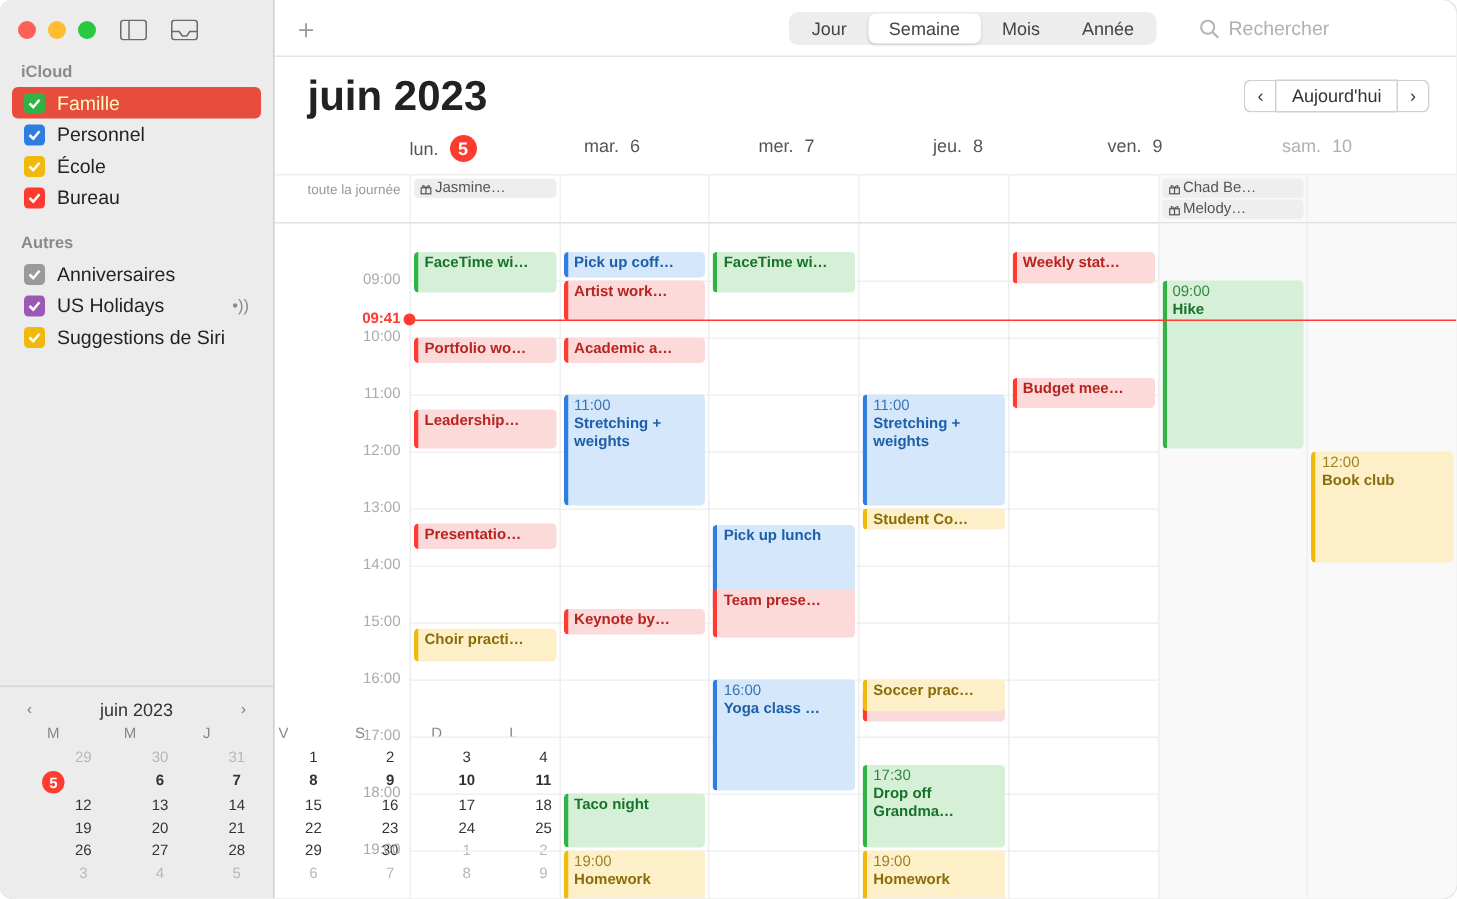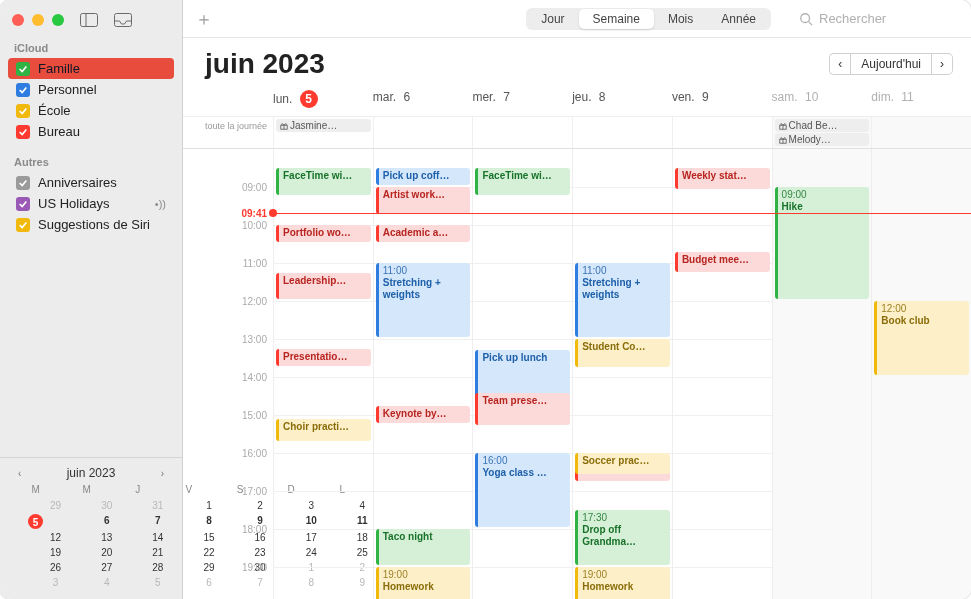--- a/index.html
+++ b/index.html
@@ -7,21 +7,21 @@
 
 
 .sidebar { width: 183px; background: #ececec; display: flex; flex-direction: column; border-right: 1px solid #d0d0d0; }
 .traffic { display: flex; gap: 8px; padding: 12px 12px 0 12px; align-items: center; }
 .dot { width: 12px; height: 12px; border-radius: 50%; }
 .dot.red { background: #ff5f57; } .dot.yellow { background: #febc2e; } .dot.green { background: #28c840; }
 .tbicon { width: 18px; height: 16px; margin-left: 8px; color: #6b6b6b; display: flex; align-items: center; justify-content: center; }
 .section-title { font-size: 11px; color: #8a8a8a; padding: 14px 14px 4px; font-weight: 700; }
 .cal-list { list-style: none; padding: 0 8px; }
 .cal-item { display: flex; align-items: center; gap: 8px; padding: 3px 8px; border-radius: 4px; font-size: 13px; color: #222; cursor: pointer; }
-.cal-item.active { background: #e74c3c; color: #0f172a; }
+.cal-item.active { background: #e74c3c; color: #fef9c3; }
 .chk { width: 14px; height: 14px; border-radius: 3px; display: flex; align-items: center; justify-content: center; flex-shrink: 0; }
 .chk svg { width: 10px; height: 10px; }
 .broadcast { margin-left: auto; color: #8a8a8a; font-size: 11px; }
 .spacer { flex: 1; }
 
 
 .mini { padding: 6px 10px 10px; border-top: 1px solid #d4d4d4; font-size: 10px; color: #333; }
 .mini-head { display: flex; align-items: center; justify-content: space-between; padding: 2px 4px 4px; }
 .mini-title { font-size: 12px; font-weight: 500; }
 .mini-arrow { cursor: pointer; color: #777; padding: 0 4px; }
@@ -265,21 +265,20 @@
     </div>
   </div>
 
   <div class="dayrow" id="dayrow">
       <div class="daycol-h today"><span>lun.</span> <span class="num">5</span></div>
       <div class="daycol-h"><span>mar.</span> <span class="num">6</span></div>
       <div class="daycol-h"><span>mer.</span> <span class="num">7</span></div>
       <div class="daycol-h"><span>jeu.</span> <span class="num">8</span></div>
       <div class="daycol-h"><span>ven.</span> <span class="num">9</span></div>
       <div class="daycol-h weekend"><span>sam.</span> <span class="num">10</span></div>
-      <div class="daycol-h weekend"><span>dim.</span> <span class="num">11</span></div>
     </div>
 
   <div class="allday">
     <div class="allday-label">toute la journée</div>
     <div class="allday-cols" id="allday-cols">
         <div class="allday-col">
           <div class="chip" style="background: rgb(238, 238, 238); color: rgb(85, 85, 85);">
             <svg viewBox="0 0 10 10">
               <rect x="1" y="4" width="8" height="5" fill="none" stroke="currentColor"></rect>
               <line x1="5" y1="4" x2="5" y2="9" stroke="currentColor"></line>
@@ -361,21 +360,21 @@
           <div class="event ev-yellow" style="top: 418px; height: 36px;"><span class="t">19:00</span><span class="lbl">Homework</span></div>
         </div>
         <div class="col">
           <div class="event ev-green" style="top: 19px; height: 26.5px;"><span class="lbl">FaceTime wi…</span></div>
           <div class="event ev-blue" style="top: 201px; height: 56.9px;"><span class="lbl">Pick up lunch</span></div>
           <div class="event ev-red" style="top: 244px; height: 32px;"><span class="lbl">Team prese…</span></div>
           <div class="event ev-blue" style="top: 304px; height: 74px;"><span class="t">16:00</span><span class="lbl">Yoga class  …</span></div>
         </div>
         <div class="col">
           <div class="event ev-blue" style="top: 114px; height: 74px;"><span class="t">11:00</span><span class="lbl">Stretching + weights</span></div>
-          <div class="event ev-yellow" style="top: 190px; height: 28px;"><span class="lbl">Student Co…</span></div>
+          <div class="event ev-yellow" style="top: 190px; height: 14px;"><span class="lbl">Student Co…</span></div>
           <div class="event ev-red" style="top: 266px; height: 20.8px; margin-top: 45px;"><span class="lbl">Writing ses…</span></div>
           <div class="event ev-yellow" style="top: 304px; height: 20.8px;"><span class="lbl">Soccer prac…</span></div>
           <div class="event ev-green" style="top: 361px; height: 55px;"><span class="t">17:30</span><span class="lbl">Drop off Grandma…</span></div>
           <div class="event ev-yellow" style="top: 418px; height: 36px;"><span class="t">19:00</span><span class="lbl">Homework</span></div>
         </div>
         <div class="col">
           <div class="event ev-red" style="top: 19px; height: 20.8px;"><span class="lbl">Weekly stat…</span></div>
           <div class="event ev-red" style="top: 102.6px; height: 20.8px;"><span class="lbl">Budget mee…</span></div>
         </div>
         <div class="col weekend">

